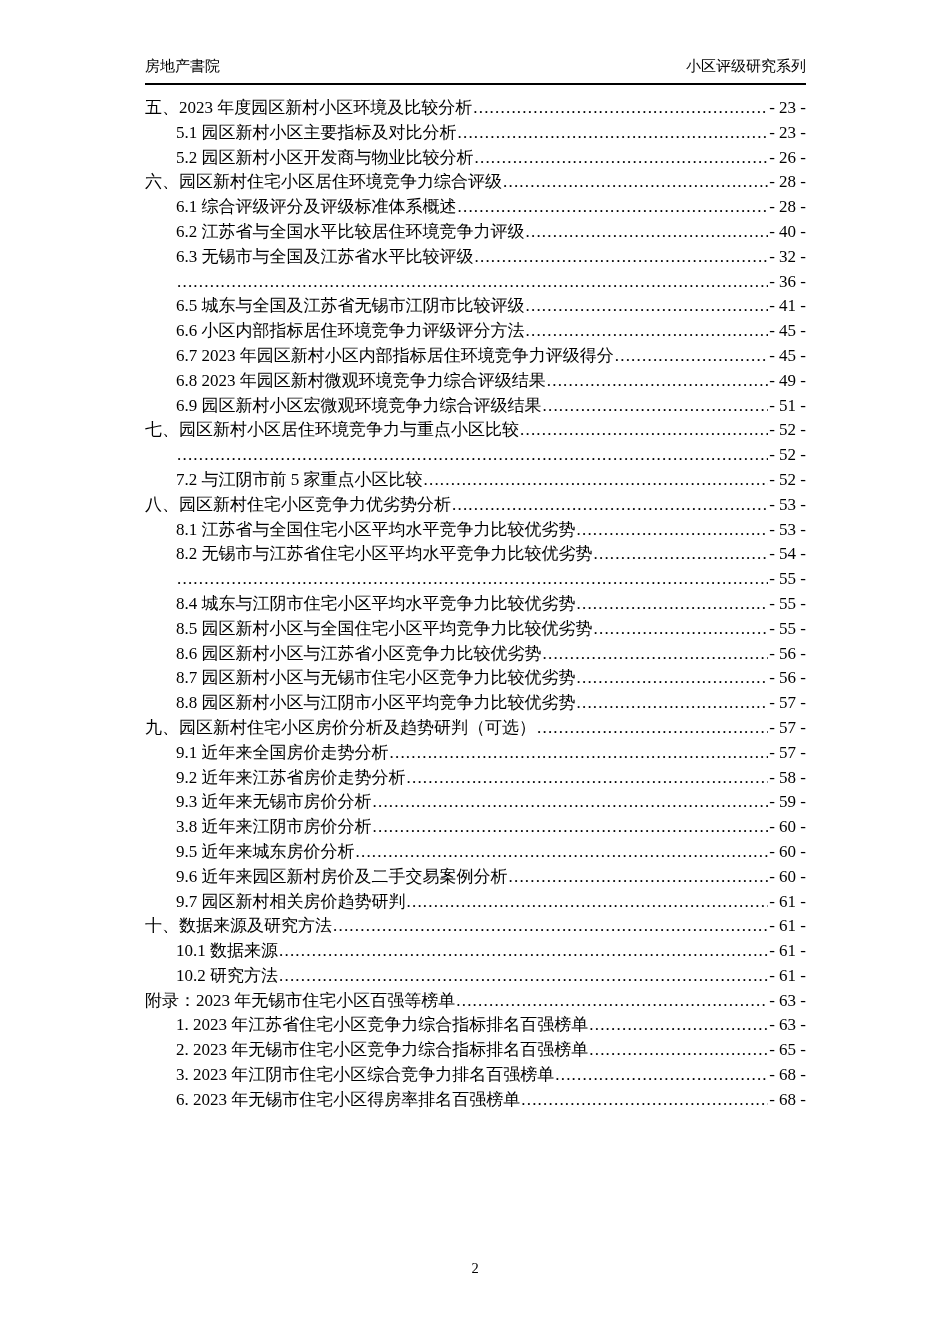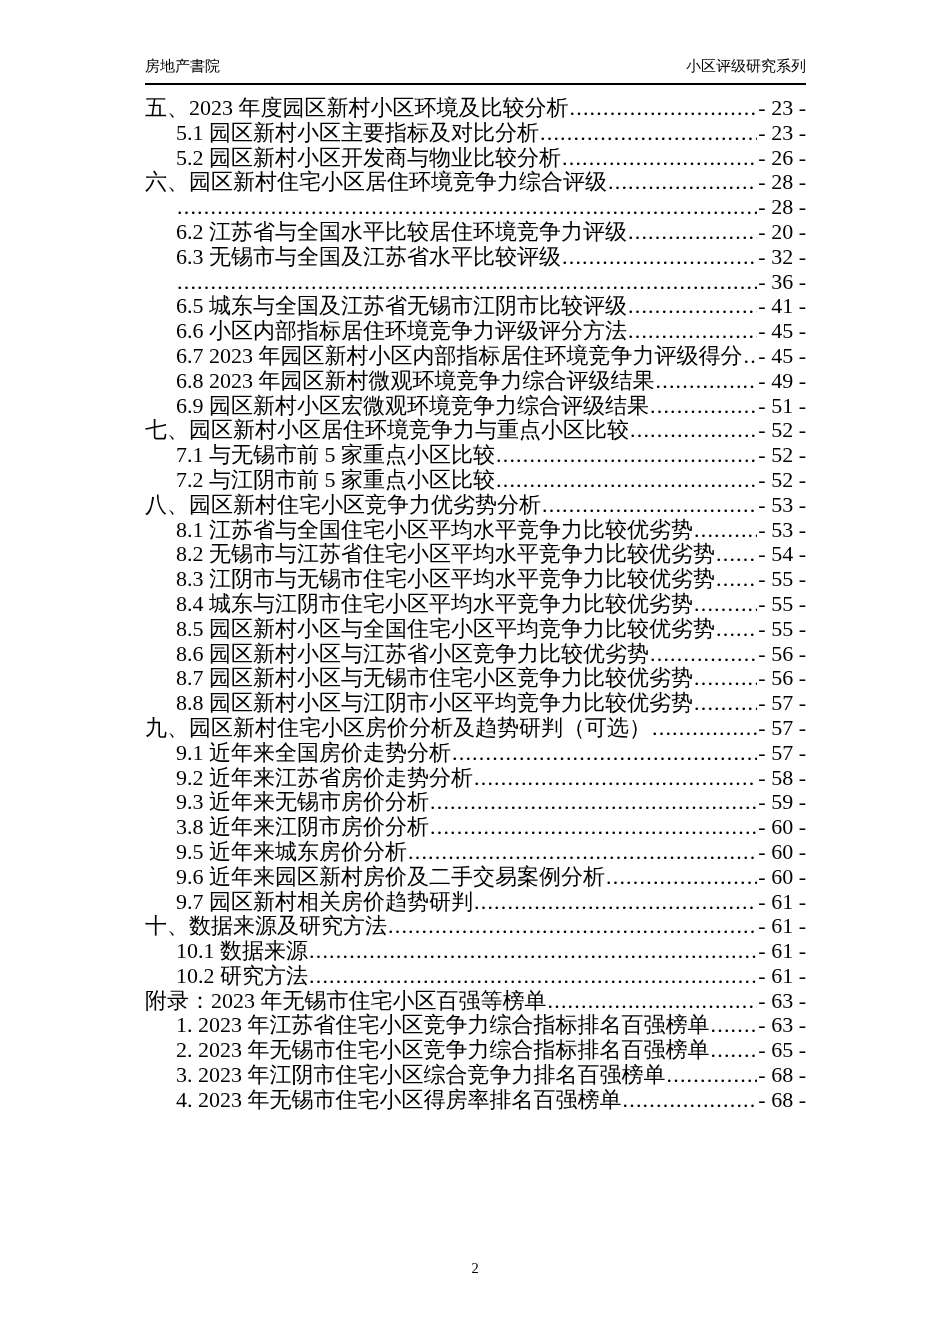--- a/index.html
+++ b/index.html
@@ -39,21 +39,21 @@
   .toc {
     position: absolute;
     left: 145px;
     right: 144px;
     top: 96px;
   }
   .toc-row {
     display: flex;
     align-items: flex-end;
     height: 24.8px;
-    font-size: 22px;
+    font-size: 17px;
     line-height: 24.8px;
     white-space: nowrap;
   }
   .toc-row.sub {
     padding-left: 31px;
   }
   .toc-label {
     flex: 0 0 auto;
   }
   .toc-dots {
@@ -106,27 +106,28 @@
     <span class="toc-label">5.2 园区新村小区开发商与物业比较分析</span>
     <span class="toc-dots"></span>
     <span class="toc-page">- 26 -</span>
   </div>
       <div class="toc-row">
     <span class="toc-label">六、园区新村住宅小区居住环境竞争力综合评级</span>
     <span class="toc-dots"></span>
     <span class="toc-page">- 28 -</span>
   </div>
       <div class="toc-row sub">
+    <span class="toc-label">6.1 综合评级评分及评级标准体系概述</span>
     <span class="toc-dots"></span>
     <span class="toc-page">- 28 -</span>
   </div>
       <div class="toc-row sub">
     <span class="toc-label">6.2 江苏省与全国水平比较居住环境竞争力评级</span>
     <span class="toc-dots"></span>
-    <span class="toc-page">- 20 -</span>
+    <span class="toc-page">- 40 -</span>
   </div>
       <div class="toc-row sub">
     <span class="toc-label">6.3 无锡市与全国及江苏省水平比较评级</span>
     <span class="toc-dots"></span>
     <span class="toc-page">- 32 -</span>
   </div>
       <div class="toc-row sub">
     <span class="toc-dots"></span>
     <span class="toc-page">- 36 -</span>
   </div>
@@ -154,21 +155,20 @@
     <span class="toc-label">6.9 园区新村小区宏微观环境竞争力综合评级结果</span>
     <span class="toc-dots"></span>
     <span class="toc-page">- 51 -</span>
   </div>
       <div class="toc-row">
     <span class="toc-label">七、园区新村小区居住环境竞争力与重点小区比较</span>
     <span class="toc-dots"></span>
     <span class="toc-page">- 52 -</span>
   </div>
       <div class="toc-row sub">
-    <span class="toc-label">7.1 与无锡市前 5 家重点小区比较</span>
     <span class="toc-dots"></span>
     <span class="toc-page">- 52 -</span>
   </div>
       <div class="toc-row sub">
     <span class="toc-label">7.2 与江阴市前 5 家重点小区比较</span>
     <span class="toc-dots"></span>
     <span class="toc-page">- 52 -</span>
   </div>
       <div class="toc-row">
     <span class="toc-label">八、园区新村住宅小区竞争力优劣势分析</span>
@@ -179,21 +179,20 @@
     <span class="toc-label">8.1 江苏省与全国住宅小区平均水平竞争力比较优劣势</span>
     <span class="toc-dots"></span>
     <span class="toc-page">- 53 -</span>
   </div>
       <div class="toc-row sub">
     <span class="toc-label">8.2 无锡市与江苏省住宅小区平均水平竞争力比较优劣势</span>
     <span class="toc-dots"></span>
     <span class="toc-page">- 54 -</span>
   </div>
       <div class="toc-row sub">
-    <span class="toc-label">8.3 江阴市与无锡市住宅小区平均水平竞争力比较优劣势</span>
     <span class="toc-dots"></span>
     <span class="toc-page">- 55 -</span>
   </div>
       <div class="toc-row sub">
     <span class="toc-label">8.4 城东与江阴市住宅小区平均水平竞争力比较优劣势</span>
     <span class="toc-dots"></span>
     <span class="toc-page">- 55 -</span>
   </div>
       <div class="toc-row sub">
     <span class="toc-label">8.5 园区新村小区与全国住宅小区平均竞争力比较优劣势</span>
@@ -284,21 +283,21 @@
     <span class="toc-label">2. 2023 年无锡市住宅小区竞争力综合指标排名百强榜单</span>
     <span class="toc-dots"></span>
     <span class="toc-page">- 65 -</span>
   </div>
       <div class="toc-row sub">
     <span class="toc-label">3. 2023 年江阴市住宅小区综合竞争力排名百强榜单</span>
     <span class="toc-dots"></span>
     <span class="toc-page">- 68 -</span>
   </div>
       <div class="toc-row sub">
-    <span class="toc-label">4. 2023 年无锡市住宅小区得房率排名百强榜单</span>
+    <span class="toc-label">6. 2023 年无锡市住宅小区得房率排名百强榜单</span>
     <span class="toc-dots"></span>
     <span class="toc-page">- 68 -</span>
   </div>
     </main>
 
   <footer class="page-footer">
     <span>2</span>
   </footer>
 
 </div>

